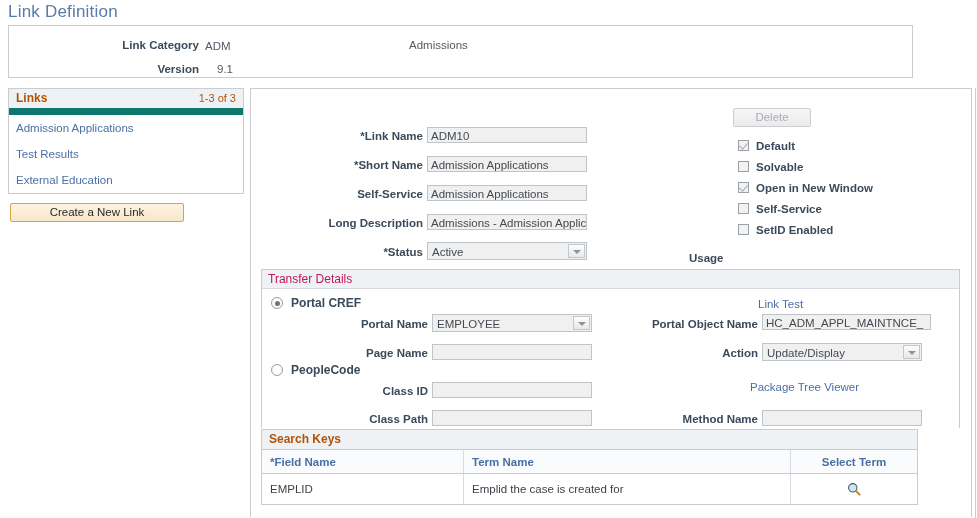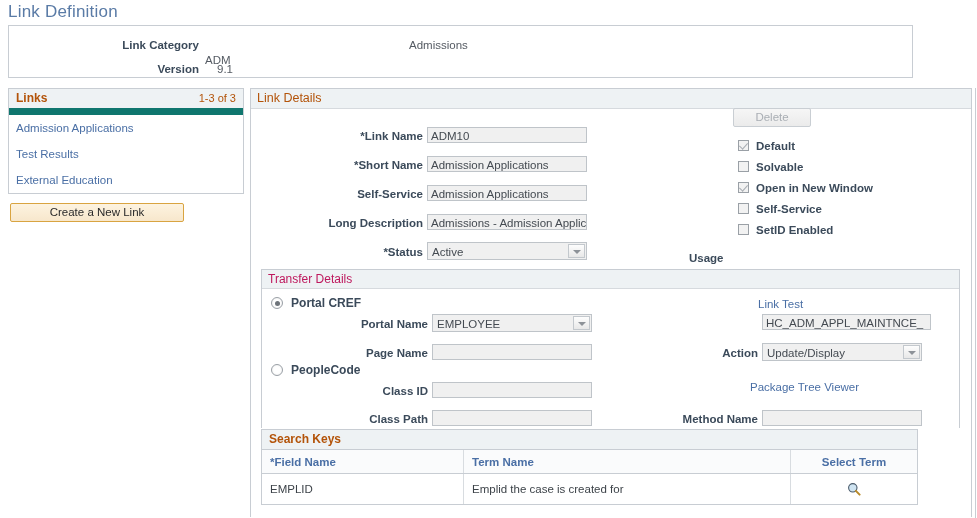--- a/index.html
+++ b/index.html
@@ -409,21 +409,21 @@
 </style>
 </head>
 <body>
 
 <div id="page-title">Link Definition</div>
 
 <div id="summary-box">
   <div class="summary-row" style="left:0;top:11px;width:190px;text-align:right;">
     <span class="sum-label">Link Category</span>
   </div>
-  <div class="summary-row" style="left:196px;top:26px;text-align:right;">
+  <div class="summary-row" style="left:196px;top:12px;text-align:right;">
     <span class="sum-value" style="margin-left:0;">ADM</span>
   </div>
   <div class="summary-row" style="left:400px;top:11px;">
     <span class="sum-value" style="margin-left:0;">Admissions</span>
   </div>
   <div class="summary-row" style="left:0;top:35px;width:190px;text-align:right;">
     <span class="sum-label">Version</span>
   </div>
   <div class="summary-row" style="left:196px;top:35px;">
     <span class="sum-value" style="margin-left:12px;">9.1</span>
@@ -436,23 +436,20 @@
     <span class="panel-header-count">1-3 of 3</span>
   </div>
   <a class="link-item" href="#">Admission Applications</a>
   <a class="link-item" href="#">Test Results</a>
   <a class="link-item" href="#">External Education</a>
 </div>
 
 <button id="create-link-btn">Create a New Link</button>
 
 <div id="details-panel">
-  <div id="details-header">
-    <span id="details-header-title">Link Details</span>
-  </div>
 
   <div class="f-label" style="left:0px;top:38px;width:172px;">*Link Name</div>
   <div class="f-input" style="left:176px;top:38px;width:160px;">ADM10</div>
 
   <div class="f-label" style="left:0px;top:67px;width:172px;">*Short Name</div>
   <div class="f-input" style="left:176px;top:67px;width:160px;">Admission Applications</div>
 
   <div class="f-label" style="left:0px;top:96px;width:172px;">Self-Service</div>
   <div class="f-input" style="left:176px;top:96px;width:160px;">Admission Applications</div>
 
@@ -476,20 +473,21 @@
     </div>
 
     <div class="f-label" style="left:0px;top:45px;width:166px;">Portal Name</div>
     <div class="f-select" style="left:170px;top:44px;width:160px;">
       <span>EMPLOYEE</span>
       <span class="arrow"></span>
     </div>
 
     <a class="sublink" href="#" style="left:496px;top:28px;">Link Test</a>
 
+    <div class="f-label" style="left:330px;top:45px;width:166px;">Portal Object Name</div>
     <div class="f-input" style="left:500px;top:44px;width:169px;">HC_ADM_APPL_MAINTNCE_</div>
 
     <div class="f-label" style="left:0px;top:74px;width:166px;">Page Name</div>
     <div class="f-input" style="left:170px;top:74px;width:160px;"></div>
 
     <div class="f-label" style="left:330px;top:74px;width:166px;">Action</div>
     <div class="f-select" style="left:500px;top:73px;width:160px;">
       <span>Update/Display</span>
       <span class="arrow"></span>
     </div>

